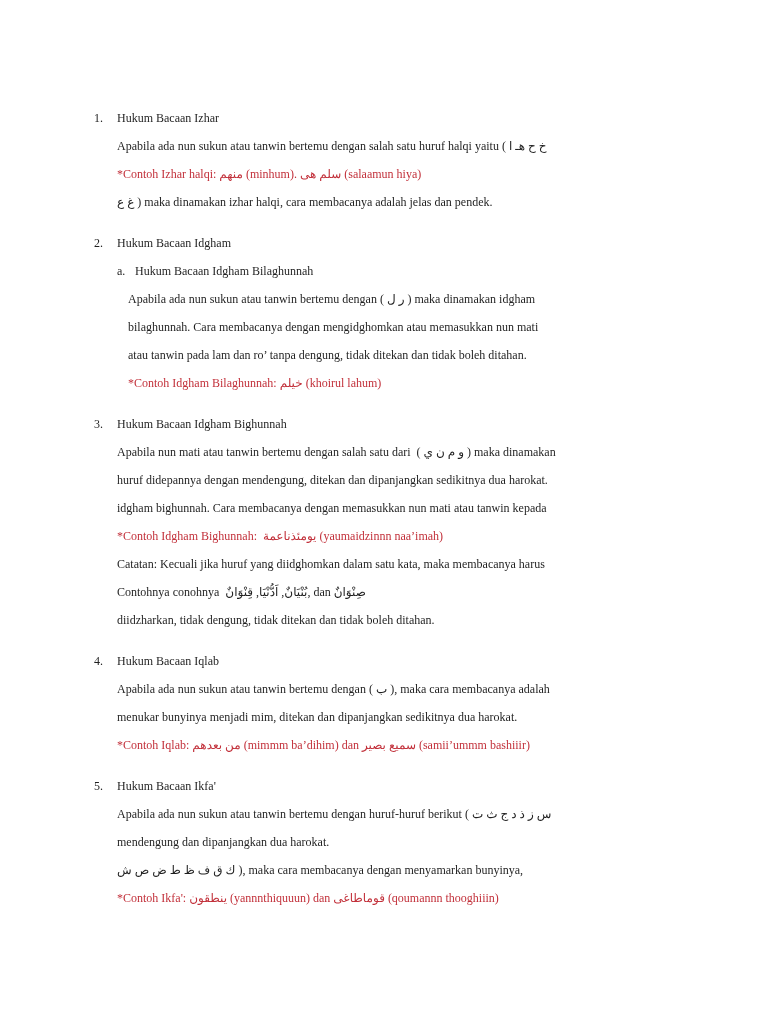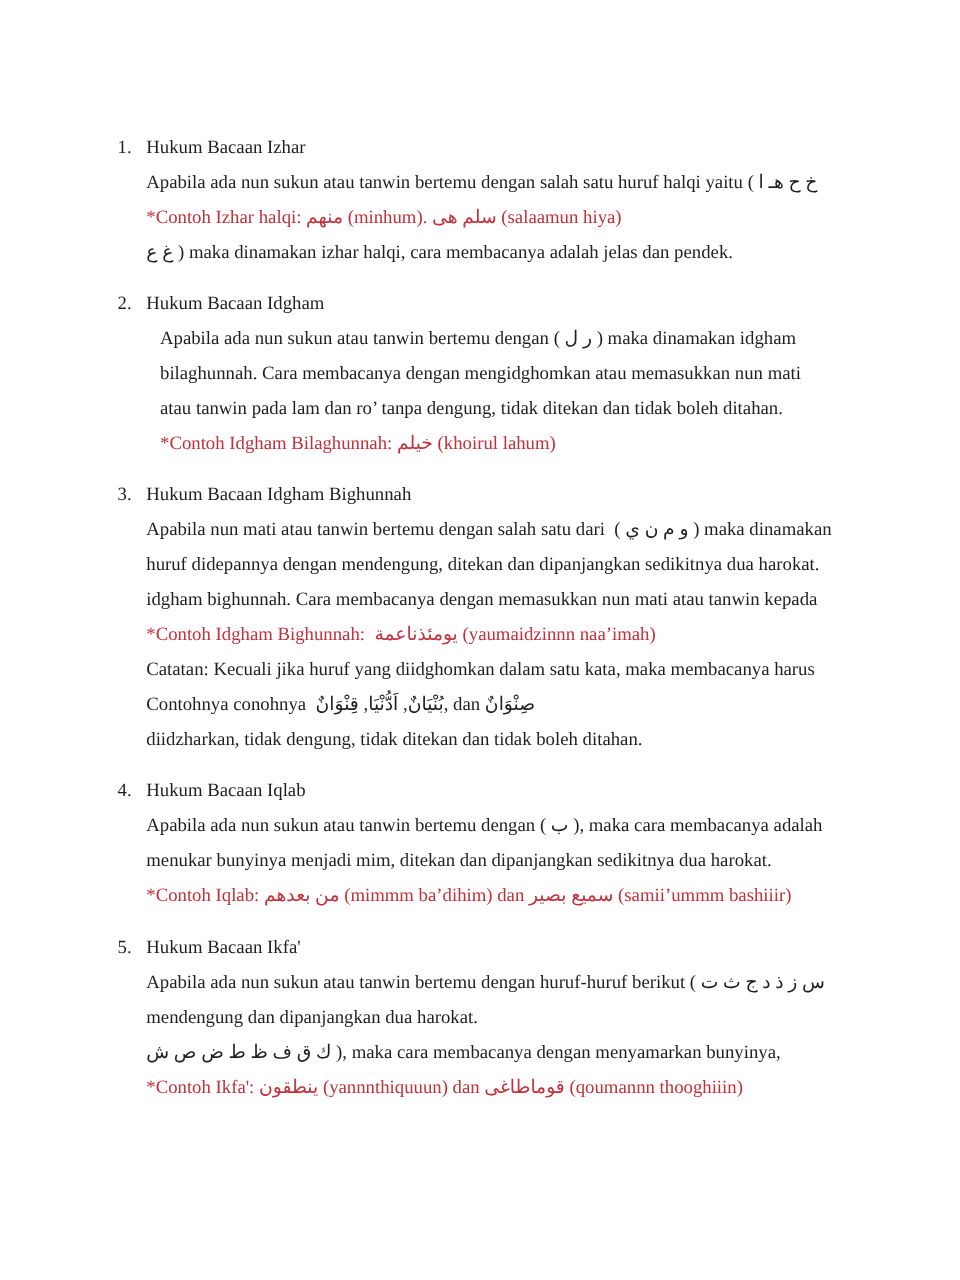--- a/index.html
+++ b/index.html
@@ -7,21 +7,21 @@
     padding: 0;
     background: #ffffff;
   }
   .page {
     position: relative;
     width: 768px;
     height: 996px;
     background: #ffffff;
     overflow: hidden;
     font-family: "Liberation Serif", "DejaVu Serif", serif;
-    font-size: 15px;
+    font-size: 12px;
     color: #1f1f1f;
   }
   .content {
     position: absolute;
     left: 94px;
     top: 104px;
     width: 600px;
   }
   .sec { margin-bottom: 13px; }
   .hrow, .line { height: 28px; line-height: 28px; white-space: pre; }
@@ -52,20 +52,21 @@
       <div class="body">
         <div class="line">Apabila ada nun sukun atau tanwin bertemu dengan salah satu huruf halqi yaitu ( خ ح هـ ا</div>
         <div class="line red">*Contoh Izhar halqi: منهم (minhum). سلم هى (salaamun hiya)</div>
         <div class="line">غ ع ) maka dinamakan izhar halqi, cara membacanya adalah jelas dan pendek.</div>
       </div>
     </div>
 
     <div class="sec">
       <div class="hrow"><span class="num">2.</span><span class="htext">Hukum Bacaan Idgham</span></div>
       <div class="subblock">
+        <div class="hrow"><span class="subnum">a.</span><span class="htext">Hukum Bacaan Idgham Bilaghunnah</span></div>
         <div class="subbody">
           <div class="line">Apabila ada nun sukun atau tanwin bertemu dengan ( ر ل ) maka dinamakan idgham</div>
           <div class="line">bilaghunnah. Cara membacanya dengan mengidghomkan atau memasukkan nun mati</div>
           <div class="line">atau tanwin pada lam dan ro’ tanpa dengung, tidak ditekan dan tidak boleh ditahan.</div>
           <div class="line red">*Contoh Idgham Bilaghunnah: خيلم (khoirul lahum)</div>
         </div>
       </div>
     </div>
 
     <div class="sec">

